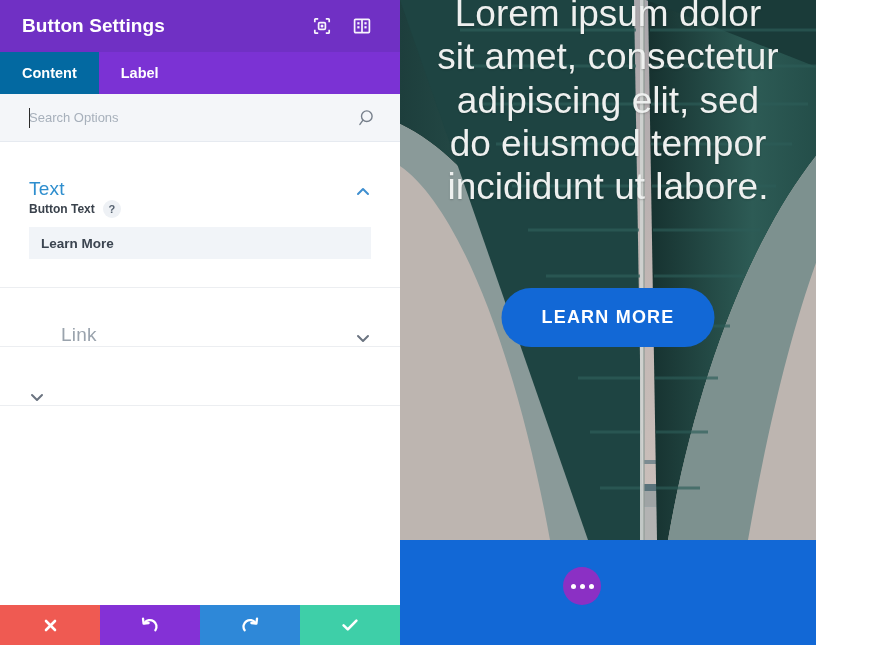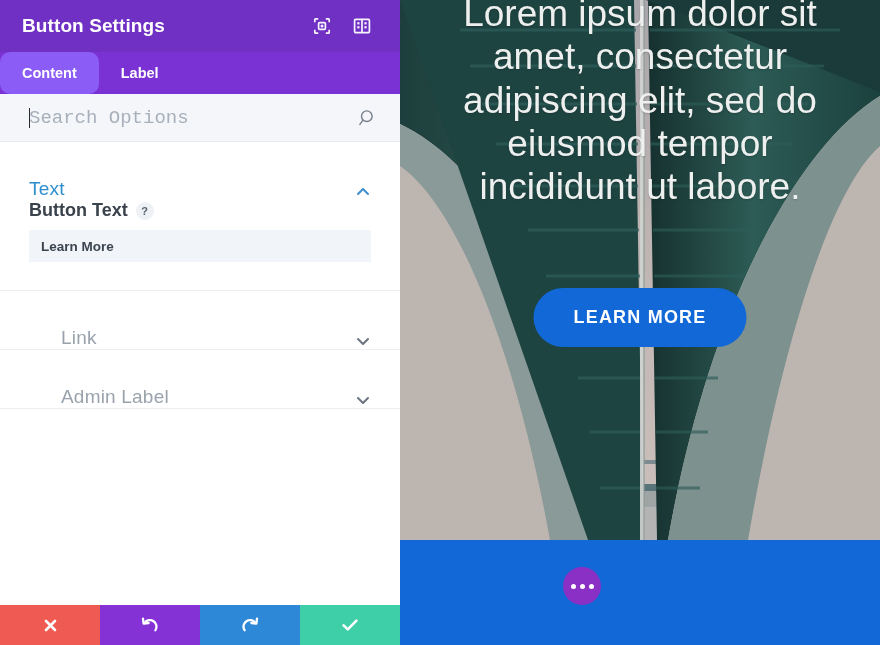--- a/index.html
+++ b/index.html
@@ -2,21 +2,21 @@
 <html><head>
 <meta charset="utf-8">
 <style>
   * { box-sizing: border-box; margin: 0; padding: 0; }
   html, body {
     width: 880px; height: 645px;
     overflow: hidden;
     font-family: "Liberation Sans", sans-serif;
     background: #fff;
   }
-  .app { position: relative; width: 880px; height: 645px; display: flex; }
+  .app { position: relative; width: 816px; height: 645px; display: flex; }
 
   
   .panel {
     position: relative;
     width: 400px; height: 645px;
     background: #ffffff;
     display: flex; flex-direction: column;
     flex: 0 0 400px;
   }
 
@@ -52,36 +52,36 @@
   }
   .tab {
     display: flex; align-items: center; justify-content: center;
     color: #ffffff;
     font-size: 14.5px;
     font-weight: bold;
     cursor: pointer;
     padding: 0 22px;
     white-space: nowrap;
   }
-  .tab.active { background: #8b5cf6; border-radius: 10px; }
+  .tab.active { background: #0369a1; }
 
   
   .searchbar {
     height: 48px; flex: 0 0 48px;
     background: #f4f6f9;
     border-bottom: 1px solid #e6eaf0;
     display: flex; align-items: center;
     padding: 0 22px 0 29px;
     position: relative;
   }
   .search-input {
     flex: 1 1 auto;
     border: 0; outline: 0; background: transparent;
-    font-family: Liberation Mono, monospace;
-    font-size: 19px;
+    font-family: Liberation Sans, sans-serif;
+    font-size: 13px;
     color: #6d28d9;
     padding: 0;
   }
   .search-input::placeholder { color: #a7b0bb; }
   .search-caret {
     position: absolute;
     left: 29px; top: 14px;
     width: 1px; height: 20px;
     background: #2b2b2b;
   }
@@ -109,21 +109,21 @@
   .chev { width: 16px; height: 16px; flex: 0 0 16px; }
   .chev svg { display: block; }
 
   .section-body { padding: 0 0 28px 0; }
   .field-label-row {
     display: flex; align-items: center;
     gap: 8px;
     margin-bottom: 9px;
   }
   .field-label {
-    font-size: 18px;
+    font-size: 12px;
     font-weight: bold;
     color: #3a424c;
   }
   .help-badge {
     width: 18px; height: 18px; border-radius: 50%;
     background: #eef1f5;
     color: #566270;
     font-size: 11px; font-weight: bold;
     display: flex; align-items: center; justify-content: center;
     cursor: pointer;
@@ -289,21 +289,20 @@
           <div class="chev">
             <svg width="16" height="16" viewBox="0 0 16 16">
               <polyline points="3,6 8,11 13,6" fill="none" stroke="#6b7480" stroke-width="2" stroke-linecap="round" stroke-linejoin="round"></polyline>
             </svg>
           </div>
         </div>
       </div>
 
       <div class="section closed">
         <div class="section-head">
-          <div class="section-title">Admin Label</div>
           <div class="chev">
             <svg width="16" height="16" viewBox="0 0 16 16">
               <polyline points="3,6 8,11 13,6" fill="none" stroke="#6b7480" stroke-width="2" stroke-linecap="round" stroke-linejoin="round"></polyline>
             </svg>
           </div>
         </div>
       </div>
 
     </div>
 

